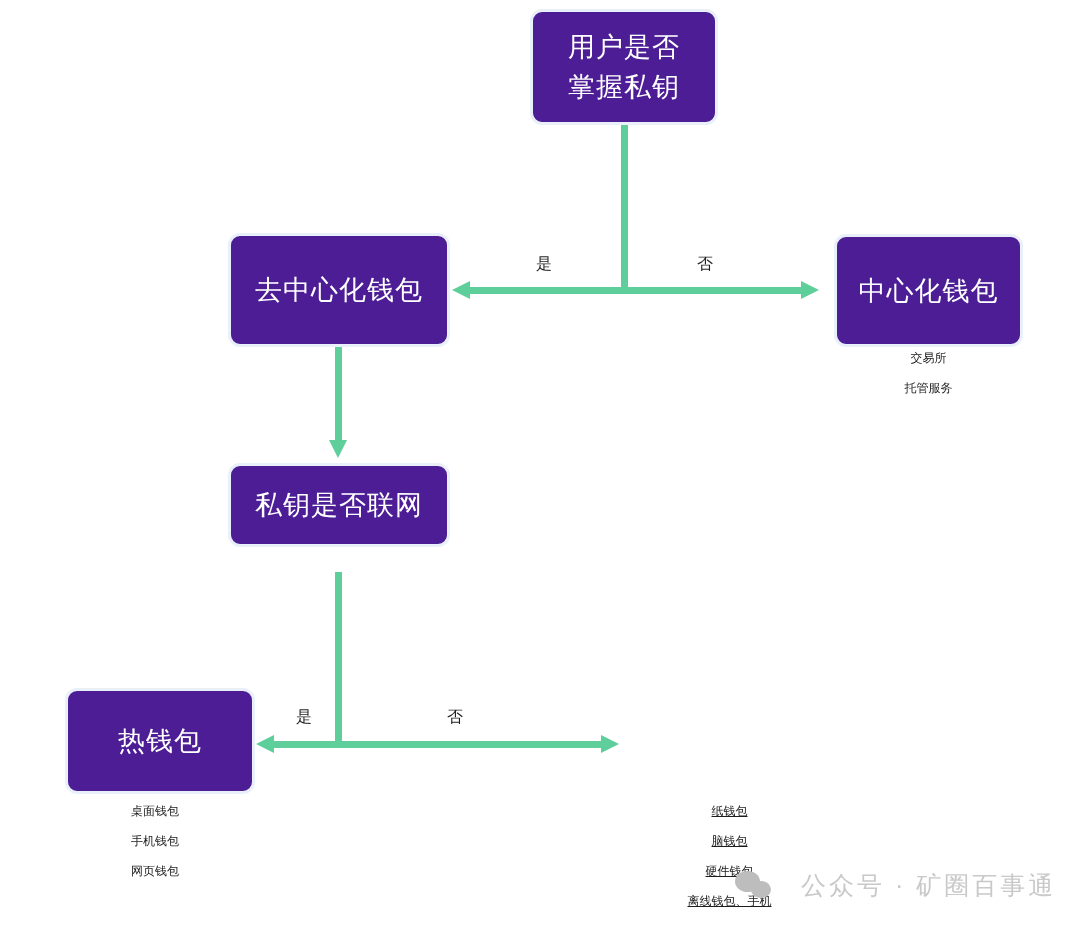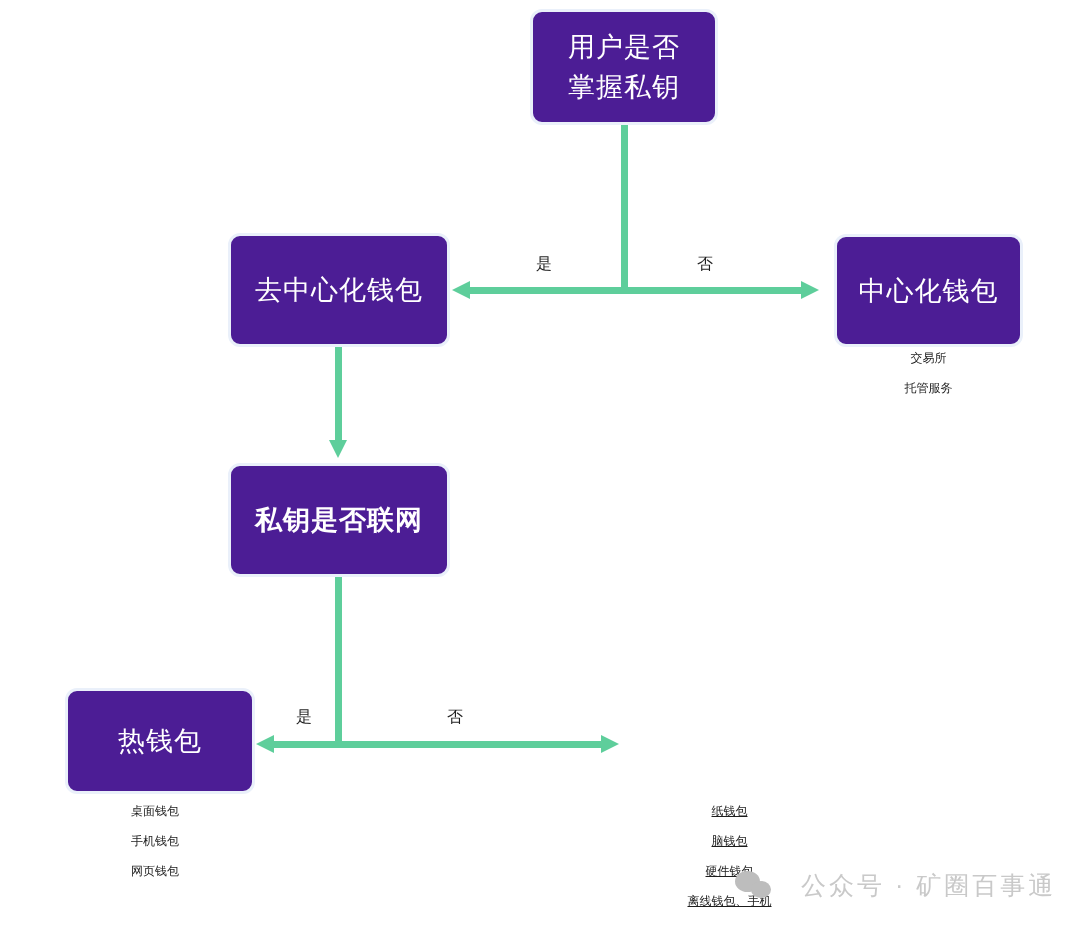--- a/index.html
+++ b/index.html
@@ -148,21 +148,21 @@
   <div class="edge-label" style="left:284px; top:707px;">是</div>
   <div class="edge-label" style="left:435px; top:707px;">否</div>
 
   <div class="node" style="left:530px; top:9px; width:188px; height:116px;">用户是否
 掌握私钥</div>
 
   <div class="node" style="left:228px; top:233px; width:222px; height:114px;">去中心化钱包</div>
 
   <div class="node" style="left:834px; top:234px; width:189px; height:113px;">中心化钱包</div>
 
-  <div class="node" style="left:228px; top:463px; width:222px; height:114px;font-weight:bold;">私钥是否联网</div>
+  <div class="node" style="left:228px; top:463px; width:222px; height:84px;">私钥是否联网</div>
 
   <div class="node" style="left:65px; top:688px; width:190px; height:106px;font-family:Liberation Serif, serif;">热钱包</div>
 
 
   <div class="caption" style="left:834px; top:343px; width:189px;">交易所
 托管服务</div>
 
   <div class="caption" style="left:60px; top:796px; width:190px;">桌面钱包
 手机钱包
 网页钱包</div>

